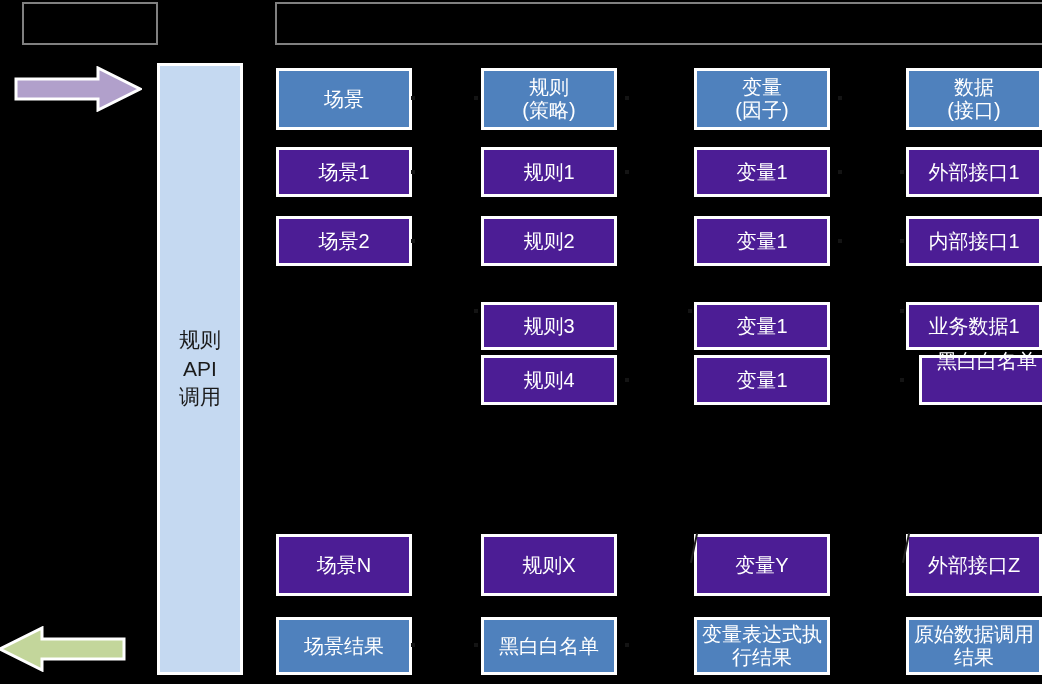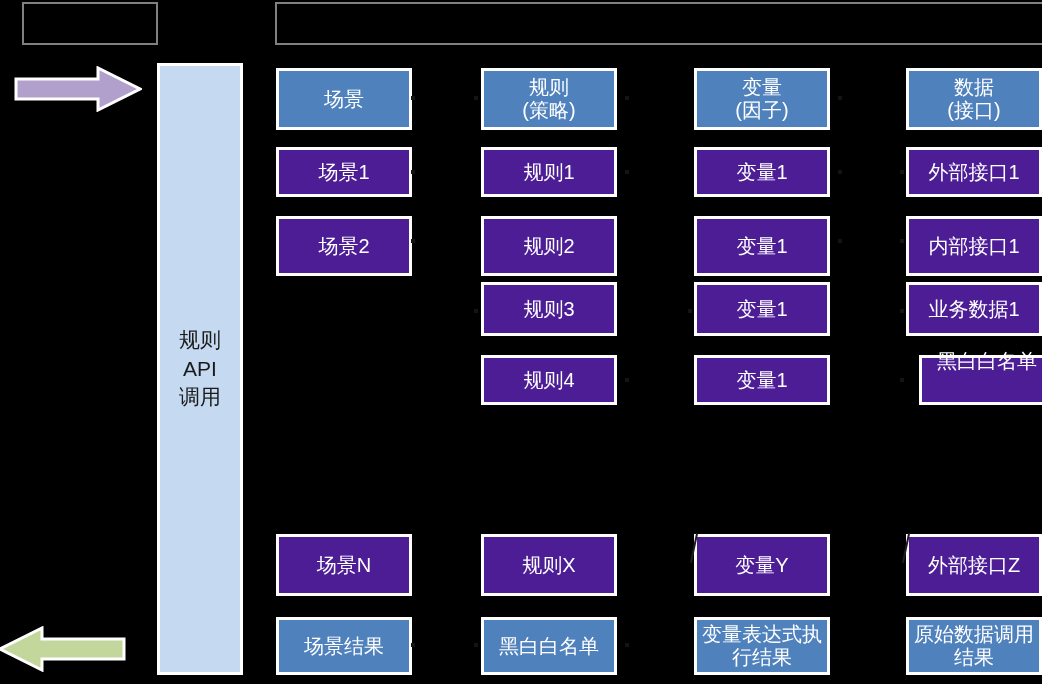--- a/index.html
+++ b/index.html
@@ -77,22 +77,22 @@
     color: #ffffff;
     overflow: visible;
   }
   .node.blue  { background: #4f81bd; }
   .node.green { background: #4c1d95; }
   .node .label { display: block; padding: 0 2px; }
 
   
   .slot-h  { top: 68px;  height: 62px; }   
   .slot-0  { top: 147px; height: 50px; }
-  .slot-1  { top: 216px; height: 60px; }
-  .slot-2  { top: 282px; height: 54px; justify-content: center; }
+  .slot-1  { top: 216px; height: 50px; }
+  .slot-2  { top: 302px; height: 48px; justify-content: center; }
   .slot-3  { top: 355px; height: 50px; }
   .slot-x  { top: 534px; height: 62px; }
   .slot-r  { top: 617px; height: 58px; }
 
   
   .node.overflow .label {
     position: absolute;
     left: 0;
     right: 0;
     top: -8px;

